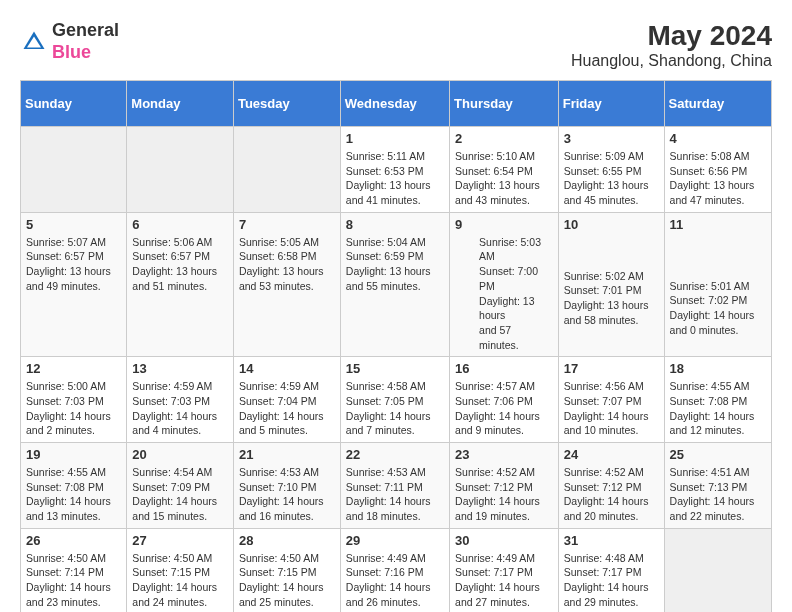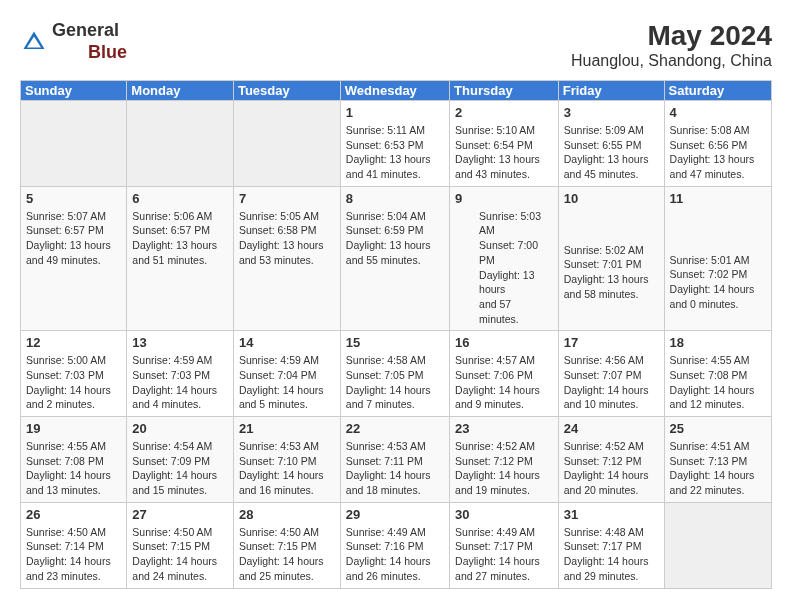--- a/index.html
+++ b/index.html
@@ -20,21 +20,21 @@
       display: flex;
       align-items: center;
       gap: 4px;
     }
     .logo-text {
       font-size: 18px;
       font-weight: bold;
       line-height: 1.2;
     }
     .logo-general { color: #333; }
-    .logo-blue { color: #7f1d1d; margin-left: 36px; }
+    .logo-blue { color: #ec4899; }
     .logo-icon {
       width: 28px;
       height: 28px;
     }
     .title-block {
       text-align: right;
     }
     .month-year {
       font-size: 28px;
       font-weight: bold;
@@ -46,21 +46,21 @@
     }
     table {
       width: 100%;
       border-collapse: collapse;
     }
     thead tr th {
       background-color: #3a7bd5;
       color: #fff;
       font-size: 13px;
       font-weight: bold;
-      padding: 2px 4px;
+      padding: 15px 4px;
       text-align: left;
       border: 1px solid #ccc;
     }
     tbody tr td {
       vertical-align: top;
       border: 1px solid #ccc;
       padding: 4px 5px;
       width: 113px;
       min-height: 80px;
       font-size: 11px;

